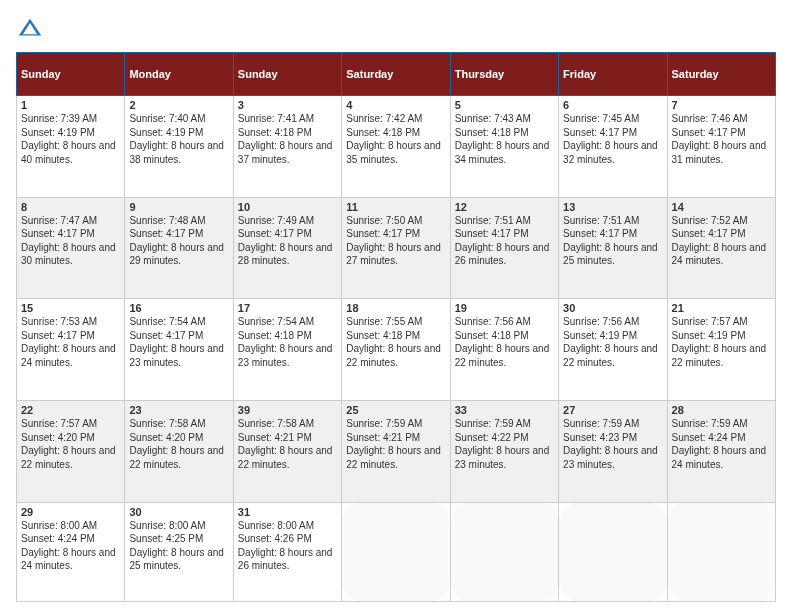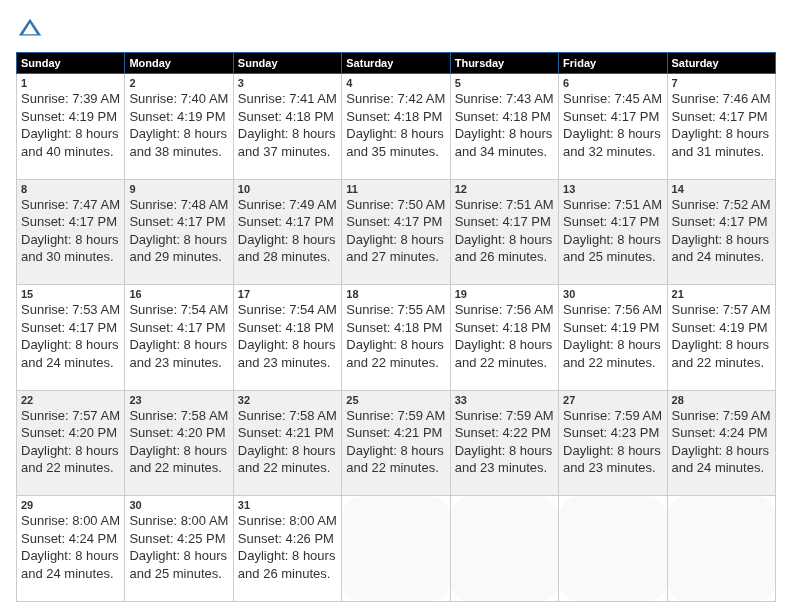--- a/index.html
+++ b/index.html
@@ -53,23 +53,23 @@
       font-size: 13px;
       color: #555;
     }
     .calendar {
       flex: 1;
       border-collapse: collapse;
       width: 100%;
       font-size: 9.5px;
     }
     .calendar th {
-      background: #000000;
+      background: #7f1d1d;
       color: #fff;
-      padding: 4px 4px;
+      padding: 15px 4px;
       text-align: left;
       font-size: 11px;
       font-weight: bold;
       border: 1px solid #2060a0;
     }
     .calendar td {
       border: 1px solid #ccc;
       padding: 3px 4px;
       vertical-align: top;
       background: #fff;
@@ -80,21 +80,21 @@
       background: #f0f0f0;
     }
     .day-num {
       font-size: 11px;
       font-weight: bold;
       color: #333;
       display: block;
       margin-bottom: 1px;
     }
     .day-info {
-      font-size: 13px;
+      font-size: 10px;
       color: #333;
       line-height: 1.35;
     }
     .empty {
       background: #f9f9f9 !important;
     }
     .last-row td {
       height: 70px;
       border-radius: 21px;
     }
@@ -226,21 +226,21 @@
         <tr>
           <td>
             <span class="day-num">22</span>
             <div class="day-info">Sunrise: 7:57 AM<br>Sunset: 4:20 PM<br>Daylight: 8 hours and 22 minutes.</div>
           </td>
           <td>
             <span class="day-num">23</span>
             <div class="day-info">Sunrise: 7:58 AM<br>Sunset: 4:20 PM<br>Daylight: 8 hours and 22 minutes.</div>
           </td>
           <td>
-            <span class="day-num">32</span>
+            <span class="day-num">39</span>
             <div class="day-info">Sunrise: 7:58 AM<br>Sunset: 4:21 PM<br>Daylight: 8 hours and 22 minutes.</div>
           </td>
           <td>
             <span class="day-num">25</span>
             <div class="day-info">Sunrise: 7:59 AM<br>Sunset: 4:21 PM<br>Daylight: 8 hours and 22 minutes.</div>
           </td>
           <td>
             <span class="day-num">33</span>
             <div class="day-info">Sunrise: 7:59 AM<br>Sunset: 4:22 PM<br>Daylight: 8 hours and 23 minutes.</div>
           </td>

